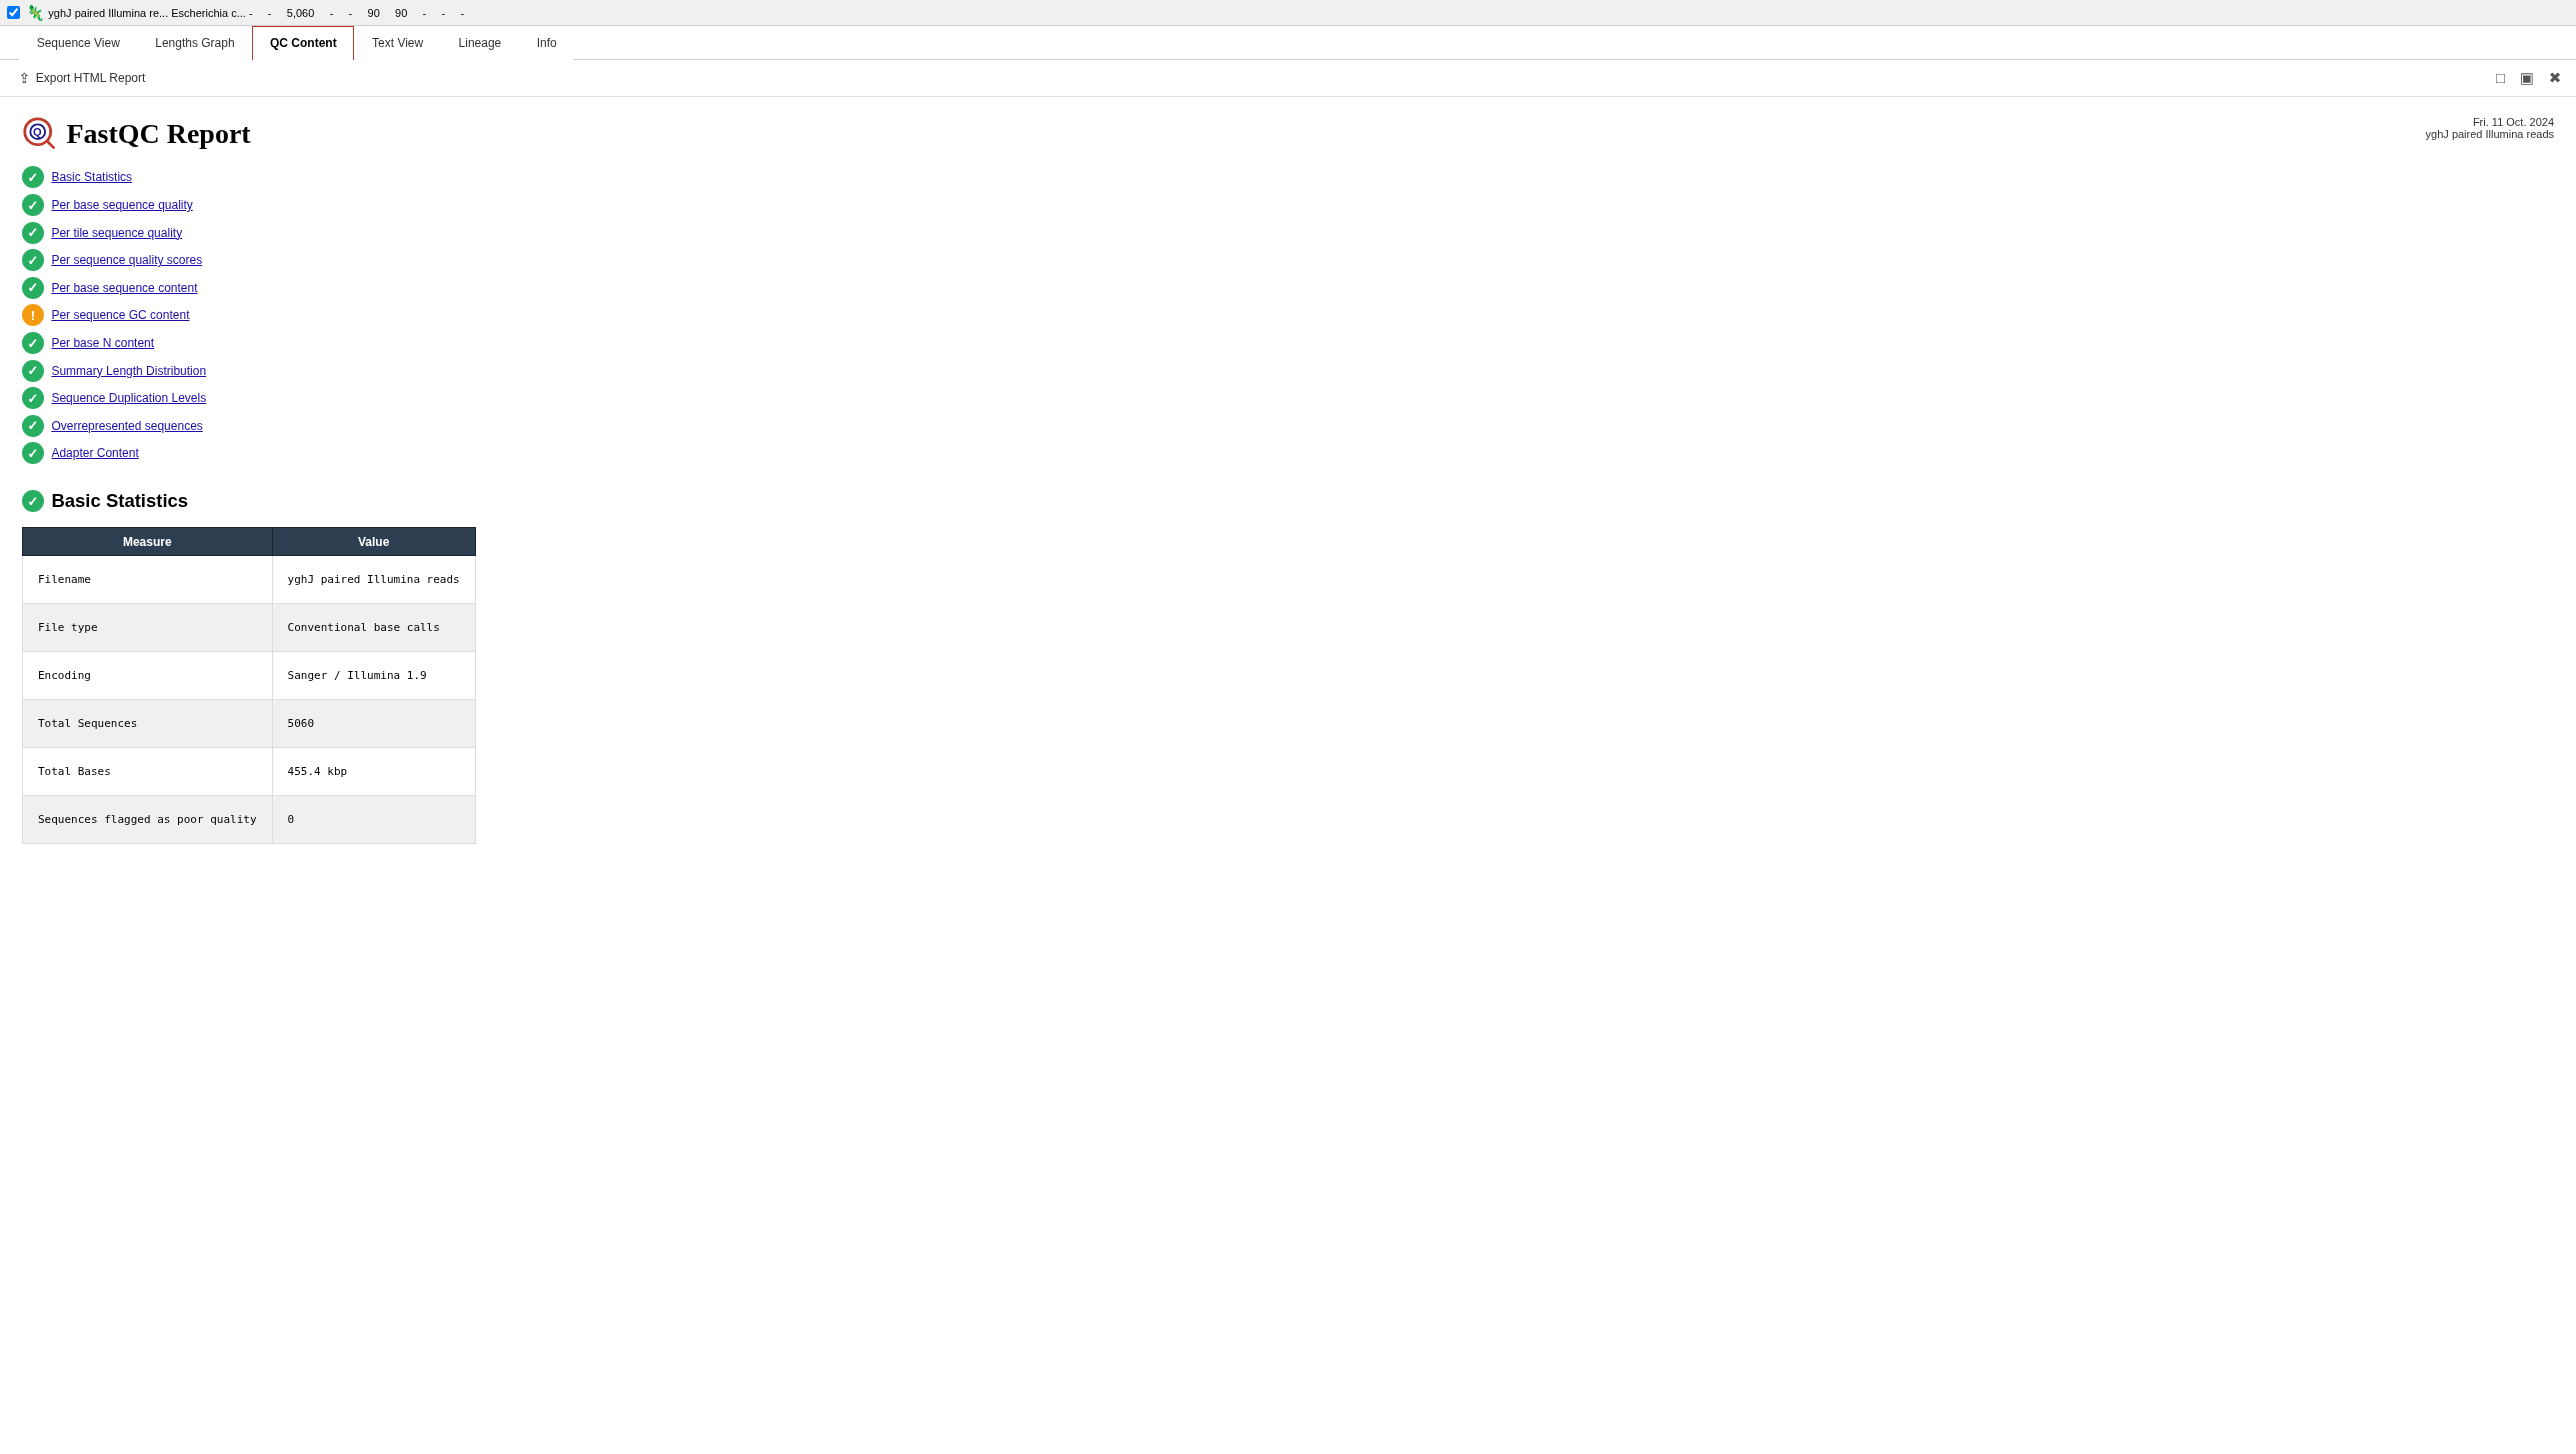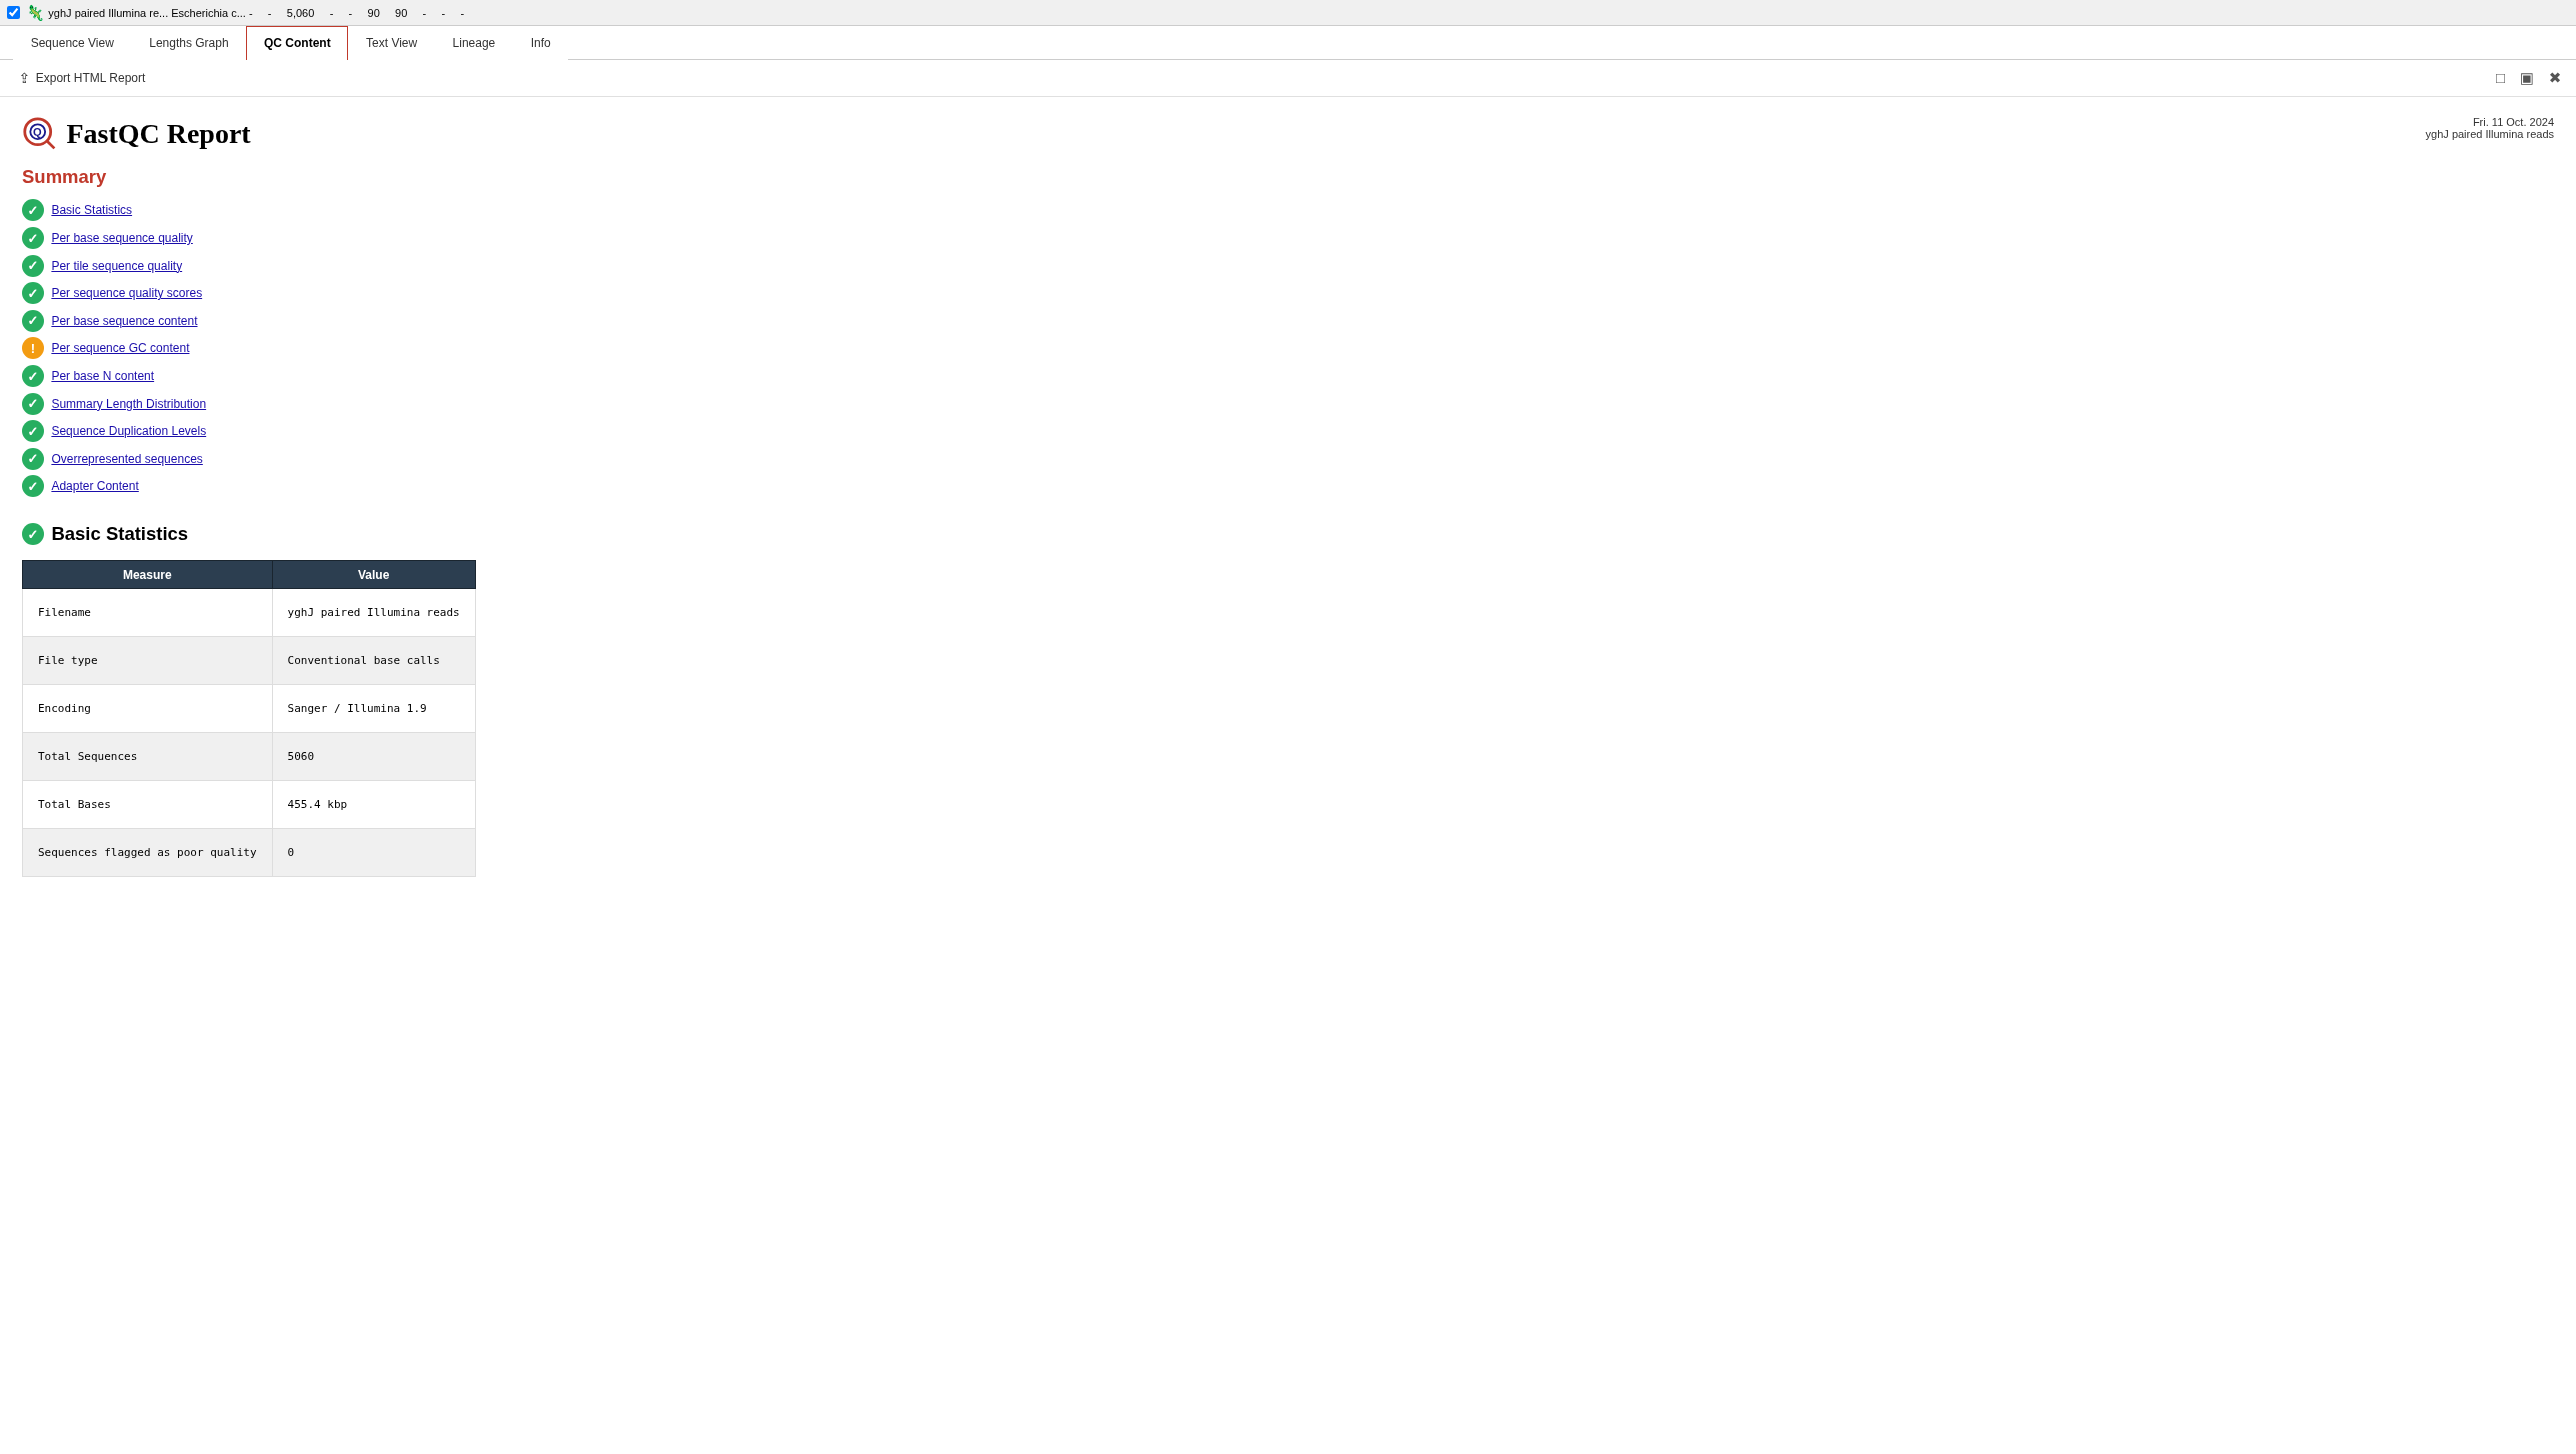--- a/index.html
+++ b/index.html
@@ -17,21 +17,21 @@
     }
     .top-bar .checkbox { width: 13px; height: 13px; margin-right: 5.6px; }
     .top-bar .favicon { font-size: 15px; margin-right: 3.7px; }
 
     
     .nav-tabs {
       display: flex;
       align-items: center;
       border-bottom: 0.9px solid #ccc;
       background: #fff;
-      padding: 0 13px;
+      padding: 0 19px;
     }
     .nav-tab {
       padding: 9.3px 16.7px;
       cursor: pointer;
       font-size: 12px;
       color: #333;
       border: 0.9px solid transparent;
       border-bottom: none;
       margin-bottom: -0.9px;
       background: #fff;
@@ -248,21 +248,20 @@
         <text x="12" y="22" font-size="12" font-weight="bold" fill="#1a1a8c">Q</text>
       </svg>
       <span class="fastqc-title">FastQC Report</span>
     </div>
     <div class="report-meta">
       <div>Fri. 11 Oct. 2024</div>
       <div>yghJ paired Illumina reads</div>
     </div>
   </div>
 
-  <div class="summary-title">Summary</div>
   <ul class="summary-list" id="summary-list">
       <li>
         <span class="status-icon status-pass">✓</span>
         <a href="#basic-statistics">Basic Statistics</a>
       </li>
       <li>
         <span class="status-icon status-pass">✓</span>
         <a href="#per-base-sequence-quality">Per base sequence quality</a>
       </li>
       <li>

